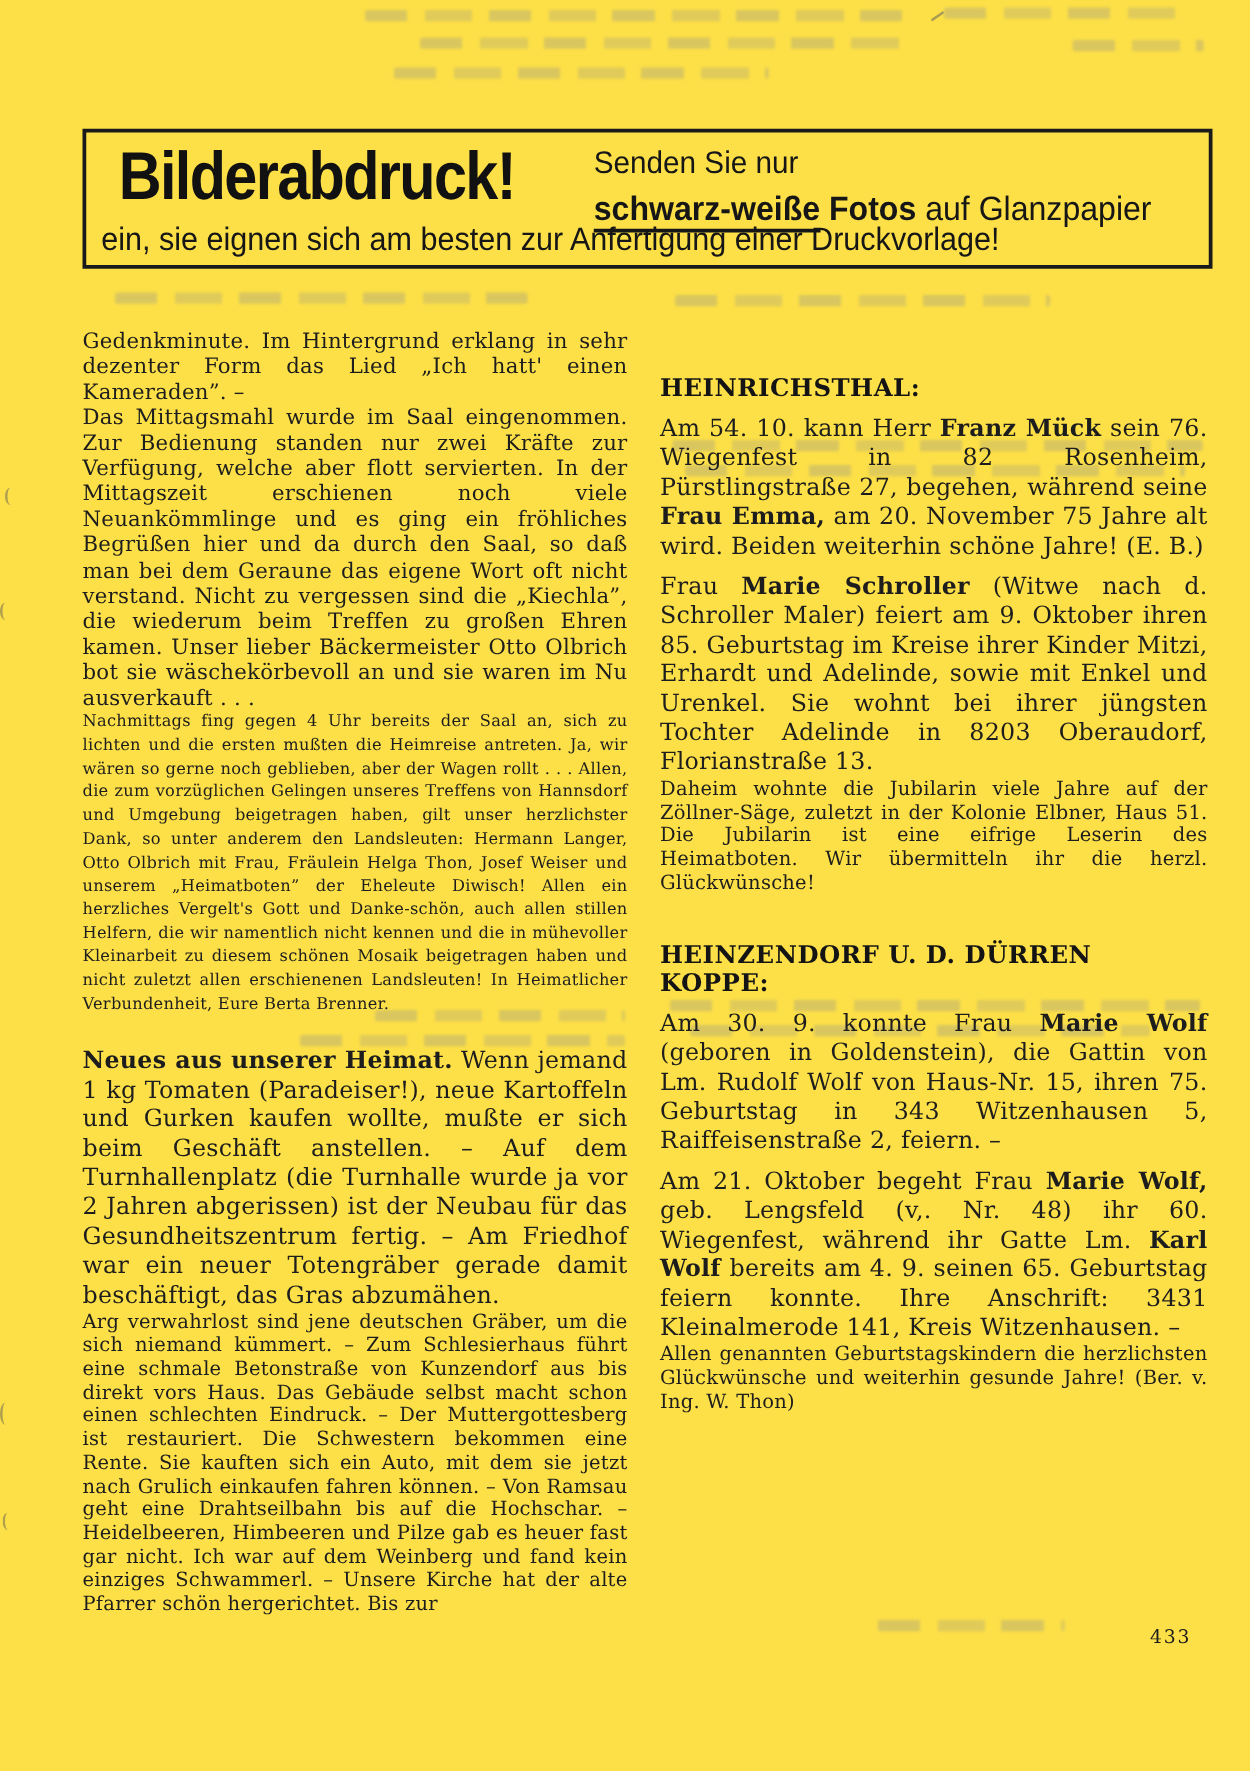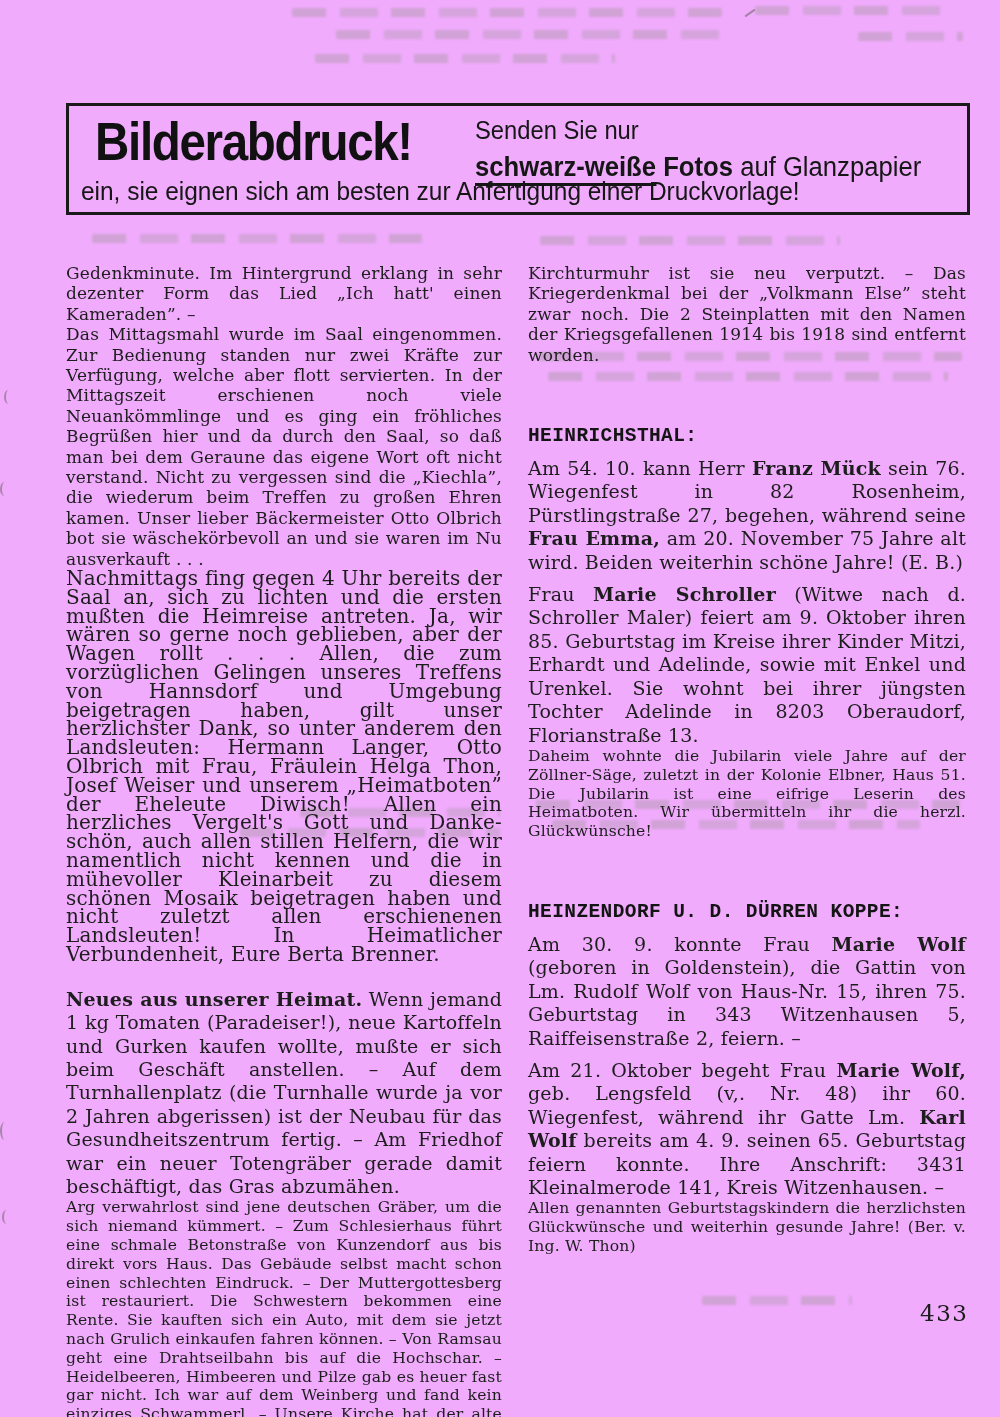--- a/index.html
+++ b/index.html
@@ -1,19 +1,19 @@
 <!DOCTYPE html>
 <html lang="de"><head>
 <meta charset="utf-8">
 <style>
   html,body { margin:0; padding:0; background:#eceae6; }
   .page {
     position:relative; width:1000px; height:1417px; overflow:hidden;
     background: radial-gradient(ellipse at 52% 38%, #f6f5f1 0%, #f3f2ee 55%, #eeedе9 100%);
-    background-color:#f0abfc;
+    background-color:#fde047;
     color:#1c1c1c;
     font-family:"DejaVu Serif", serif;
   }
 
   
   .banner { position:absolute; left:66px; top:103px; width:904px; height:112px;
             border:3px solid #1a1a1a; box-sizing:border-box; }
   .banner-title {
     position:absolute; left:26px; top:4px;
     font-family:"Liberation Sans", sans-serif; font-weight:bold;
@@ -30,30 +30,30 @@
   .banner-l3 { position:absolute; left:12px; top:70px;
     font-family:"Liberation Sans", sans-serif; font-size:26px; color:#161616;
     transform:scaleX(.94); transform-origin:0 0; white-space:nowrap; }
 
   
   .col { position:absolute; top:263px; }
   .col-left  { left:66px;  width:436px; }
   .col-right { left:528px; width:438px; }
   .para { margin:0; text-align:justify; color:#1d1d1d; letter-spacing:.2px; }
   .sz-md  { font-size:17px;   line-height:20.4px; }
-  .sz-md2 { font-size:20px; line-height:18.8px; }
+  .sz-md2 { font-size:13px; line-height:18.8px; }
   .sz-lg  { font-size:19px;   line-height:23.4px; }
   .sz-sm  { font-size:15.6px; line-height:18.8px; }
   .sec-heading { margin:0 0 10px 0; font-size:19.5px; font-weight:bold;
                  letter-spacing:.4px; color:#141414; }
-  .sp-lg { margin-top:60px;font-family:Liberation Mono, monospace; }
+  .sp-lg { margin-top:36px; }
   .sp-md { margin-top:24px; }
   .sp-sm { margin-top:9px; }
 
-  .page-number { position:absolute; left:920px; top:1300px; font-size:23px;
+  .page-number { position:absolute; left:920px; top:1300px; font-size:15px;
                  letter-spacing:1.5px; color:#1d1d1d; }
 
   
   .ghost { position:absolute; height:9px; border-radius:2px; filter:blur(1.1px);
     background:repeating-linear-gradient(90deg, rgba(150,148,140,.34) 0 34px,
                rgba(150,148,140,0) 34px 48px, rgba(150,148,140,.28) 48px 86px,
                rgba(150,148,140,0) 86px 99px); }
   .mark { position:absolute; width:7px; height:14px;
     border-left:2px solid rgba(95,93,88,.5); border-radius:50%/50%; filter:blur(.4px); }
   .slash { position:absolute; width:12px; height:2px; background:rgba(100,98,92,.55);
@@ -95,21 +95,20 @@
   </div>
 
   <div class="col col-left">
       <p class="para sz-md"><span>Gedenkminute. Im Hintergrund erklang in sehr dezenter Form das Lied „Ich hatt' einen Kameraden”. –</span></p>
       <p class="para sz-md"><span>Das Mittagsmahl wurde im Saal eingenommen. Zur Bedienung standen nur zwei Kräfte zur Verfügung, welche aber flott servierten. In der Mittagszeit erschienen noch viele Neuankömmlinge und es ging ein fröhliches Begrüßen hier und da durch den Saal, so daß man bei dem Geraune das eigene Wort oft nicht verstand. Nicht zu vergessen sind die „Kiechla”, die wiederum beim Treffen zu großen Ehren kamen. Unser lieber Bäckermeister Otto Olbrich bot sie wäschekörbevoll an und sie waren im Nu ausverkauft . . .</span></p>
       <p class="para sz-md2"><span>Nachmittags fing gegen 4 Uhr bereits der Saal an, sich zu lichten und die ersten mußten die Heimreise antreten. Ja, wir wären so gerne noch geblieben, aber der Wagen rollt . . . Allen, die zum vorzüglichen Gelingen unseres Treffens von Hannsdorf und Umgebung beigetragen haben, gilt unser herzlichster Dank, so unter anderem den Landsleuten: Hermann Langer, Otto Olbrich mit Frau, Fräulein Helga Thon, Josef Weiser und unserem „Heimatboten” der Eheleute Diwisch! Allen ein herzliches Vergelt's Gott und Danke-schön, auch allen stillen Helfern, die wir namentlich nicht kennen und die in mühevoller Kleinarbeit zu diesem schönen Mosaik beigetragen haben und nicht zuletzt allen erschienenen Landsleuten! In Heimatlicher Verbundenheit, Eure Berta Brenner.</span></p>
       <p class="para sz-lg sp-md"><span class="b">Neues aus unserer Heimat.</span><span> Wenn jemand 1 kg Tomaten (Paradeiser!), neue Kartoffeln und Gurken kaufen wollte, mußte er sich beim Geschäft anstellen. – Auf dem Turnhallenplatz (die Turnhalle wurde ja vor 2 Jahren abgerissen) ist der Neubau für das Gesundheitszentrum fertig. – Am Friedhof war ein neuer Totengräber gerade damit beschäftigt, das Gras abzumähen.</span></p>
       <p class="para sz-sm"><span>Arg verwahrlost sind jene deutschen Gräber, um die sich niemand kümmert. – Zum Schlesierhaus führt eine schmale Betonstraße von Kunzendorf aus bis direkt vors Haus. Das Gebäude selbst macht schon einen schlechten Eindruck. – Der Muttergottesberg ist restauriert. Die Schwestern bekommen eine Rente. Sie kauften sich ein Auto, mit dem sie jetzt nach Grulich einkaufen fahren können. – Von Ramsau geht eine Drahtseilbahn bis auf die Hochschar. – Heidelbeeren, Himbeeren und Pilze gab es heuer fast gar nicht. Ich war auf dem Weinberg und fand kein einziges Schwammerl. – Unsere Kirche hat der alte Pfarrer schön hergerichtet. Bis zur</span></p>
     </div>
   <div class="col col-right">
-      <p class="para sz-md"><span>Kirchturmuhr ist sie neu verputzt. – Das Kriegerdenkmal bei der „Volkmann Else” steht zwar noch. Die 2 Steinplatten mit den Namen der Kriegsgefallenen 1914 bis 1918 sind entfernt worden.</span></p>
       <h2 class="sec-heading sp-lg">HEINRICHSTHAL:</h2>
       <p class="para sz-lg"><span>Am 54. 10. kann Herr </span><span class="b">Franz Mück</span><span> sein 76. Wiegenfest in 82 Rosenheim, Pürstlingstraße 27, begehen, während seine </span><span class="b">Frau Emma,</span><span> am 20. November 75 Jahre alt wird. Beiden weiterhin schöne Jahre! (E. B.)</span></p>
       <p class="para sz-lg sp-sm"><span>Frau </span><span class="b">Marie Schroller</span><span> (Witwe nach d. Schroller Maler) feiert am 9. Oktober ihren 85. Geburtstag im Kreise ihrer Kinder Mitzi, Erhardt und Adelinde, sowie mit Enkel und Urenkel. Sie wohnt bei ihrer jüngsten Tochter Adelinde in 8203 Oberaudorf, Florianstraße 13.</span></p>
       <p class="para sz-sm"><span>Daheim wohnte die Jubilarin viele Jahre auf der Zöllner-Säge, zuletzt in der Kolonie Elbner, Haus 51. Die Jubilarin ist eine eifrige Leserin des Heimatboten. Wir übermitteln ihr die herzl. Glückwünsche!</span></p>
       <h2 class="sec-heading sp-lg">HEINZENDORF U. D. DÜRREN KOPPE:</h2>
       <p class="para sz-lg sp-sm"><span>Am 30. 9. konnte Frau </span><span class="b">Marie Wolf</span><span> (geboren in Goldenstein), die Gattin von Lm. Rudolf Wolf von Haus-Nr. 15, ihren 75. Geburtstag in 343 Witzenhausen 5, Raiffeisenstraße 2, feiern. –</span></p>
       <p class="para sz-lg sp-sm"><span>Am 21. Oktober begeht Frau </span><span class="b">Marie Wolf,</span><span> geb. Lengsfeld (v,. Nr. 48) ihr 60. Wiegenfest, während ihr Gatte Lm. </span><span class="b">Karl Wolf</span><span> bereits am 4. 9. seinen 65. Geburtstag feiern konnte. Ihre Anschrift: 3431 Kleinalmerode 141, Kreis Witzenhausen. –</span></p>
       <p class="para sz-sm"><span>Allen genannten Geburtstagskindern die herzlichsten Glückwünsche und weiterhin gesunde Jahre! (Ber. v. Ing. W. Thon)</span></p>
     </div>
 

